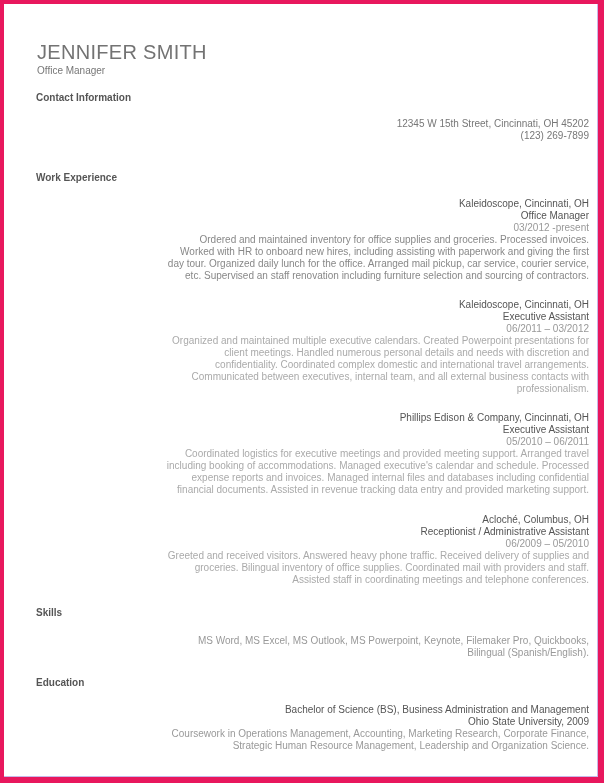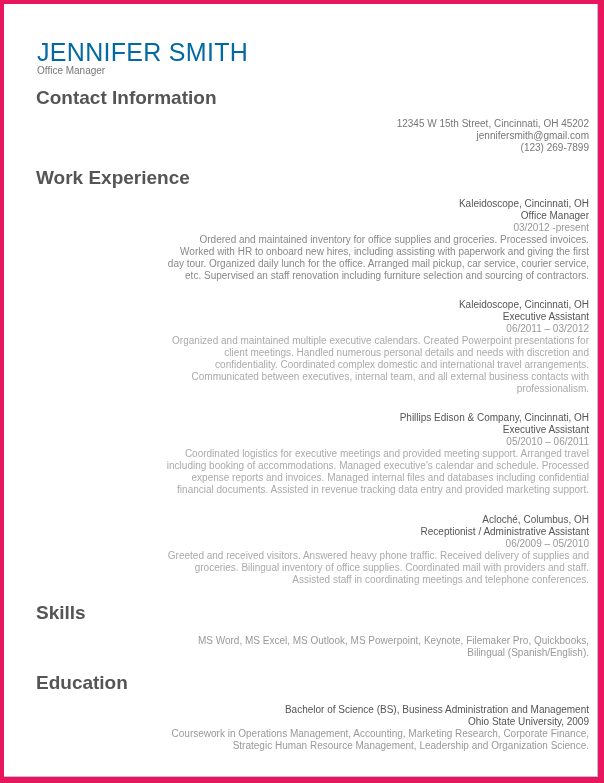--- a/index.html
+++ b/index.html
@@ -9,30 +9,30 @@
     font-family: "Liberation Sans", sans-serif;
   }
   .page {
     position: absolute; left: 4px; top: 4px;
     width: 594px; height: 773px;
     background: #ffffff;
     box-shadow: inset -1px -1px 0 #c8b8e8;
   }
   .name {
     position: absolute; left: 33px; top: 34px;
-    font-size: 25px; color: #0369a1; letter-spacing: 0.3px;
+    font-size: 20px; color: #737373; letter-spacing: 0.3px;
     line-height: 28px; white-space: nowrap;
   }
   .subtitle {
     position: absolute; left: 33px; top: 61px;
     font-size: 10px; color: #777; line-height: 12px;
   }
   .section-h {
     position: absolute; left: 32px;
-    font-size: 19px; font-weight: bold; color: #555; line-height: 16px;
+    font-size: 10px; font-weight: bold; color: #555; line-height: 16px;
   }
   .block {
     position: absolute; left: 103px; width: 482px;
     font-size: 10px; line-height: 12px; color: #888; text-align: right;
   }
   .block .line { white-space: nowrap; display: block; }
   .b { font-weight: normal; color: #555; }
   .d { color: #999; margin-left: 20px; }
   .desc { color: #aaa; }
   .desc1 { color: #888; }
@@ -42,21 +42,20 @@
 <body>
 
 <div class="page">
 
   <div class="name">JENNIFER SMITH</div>
   <div class="subtitle">Office Manager</div>
 
   <div class="section-h" style="top:86px">Contact Information</div>
   <div class="block contact" style="top:114px">
     <span class="line">12345 W 15th Street, Cincinnati, OH 45202</span>
-    <span class="line">jennifersmith@gmail.com</span>
     <span class="line">(123) 269-7899</span>
   </div>
 
   <div class="section-h" style="top:166px">Work Experience</div>
 
   <div class="block" style="top:194px">
     <span class="line b">Kaleidoscope, Cincinnati, OH</span>
     <span class="line b">Office Manager</span>
     <span class="line d">03/2012 -present</span>
     <span class="line desc1">Ordered and maintained inventory for office supplies and groceries. Processed invoices.</span>

